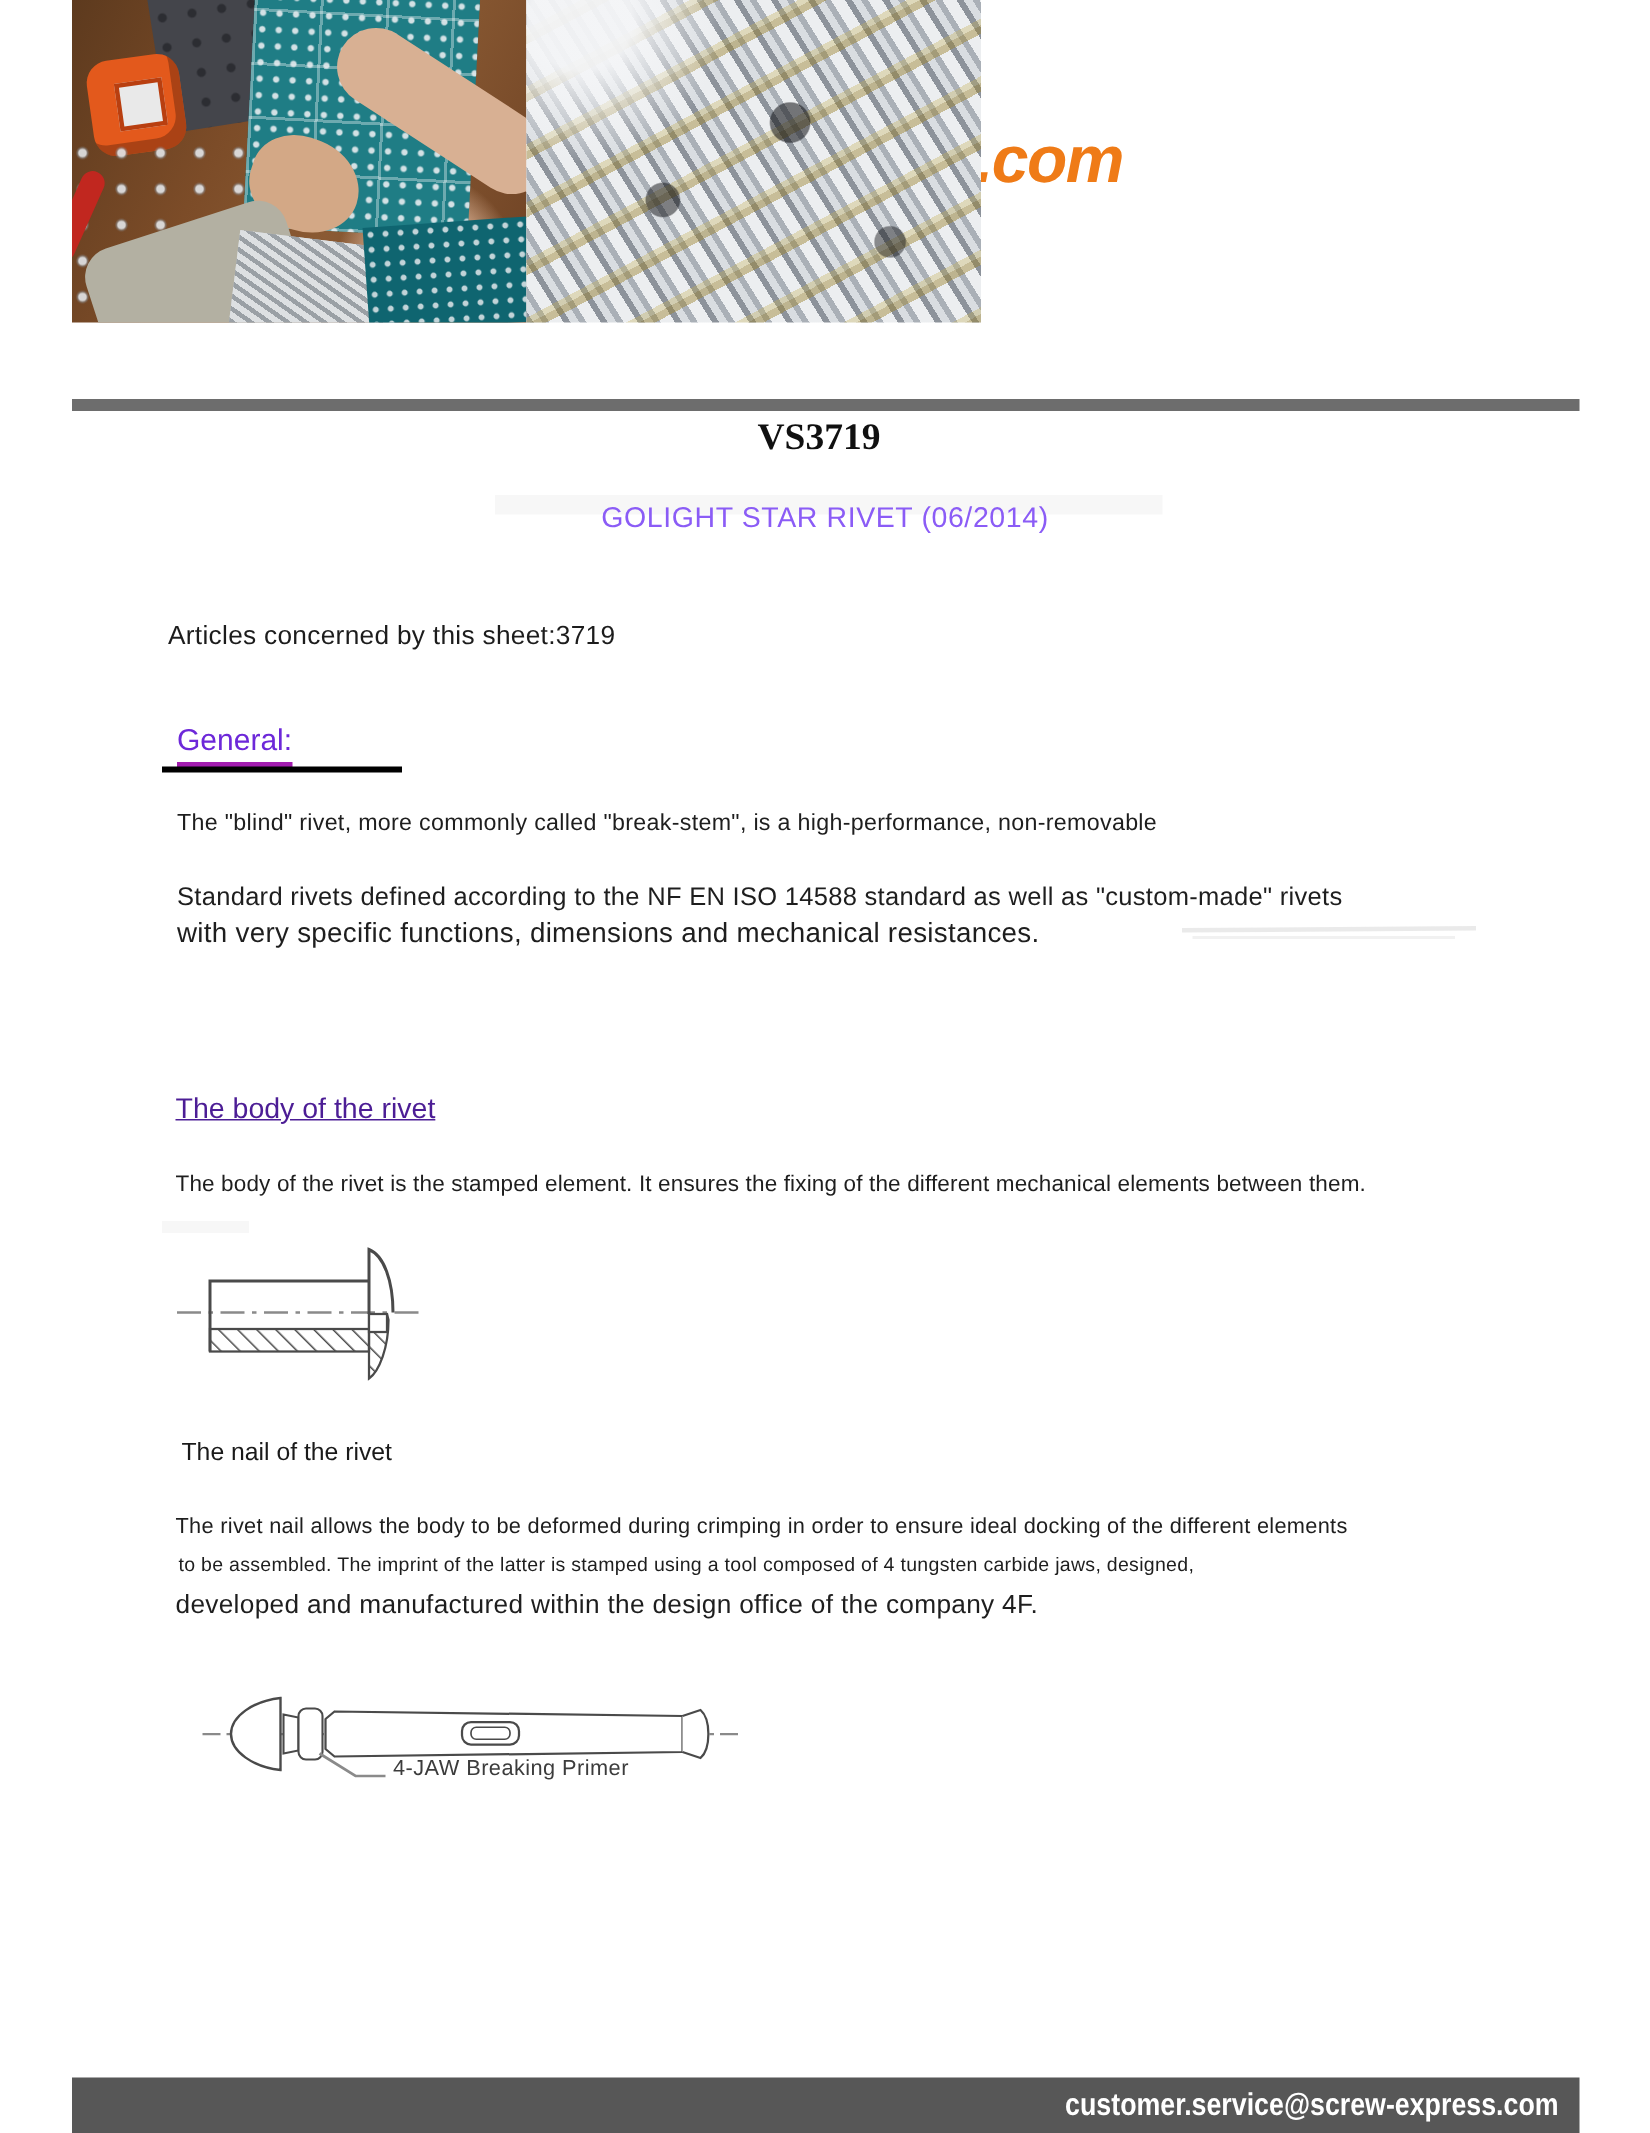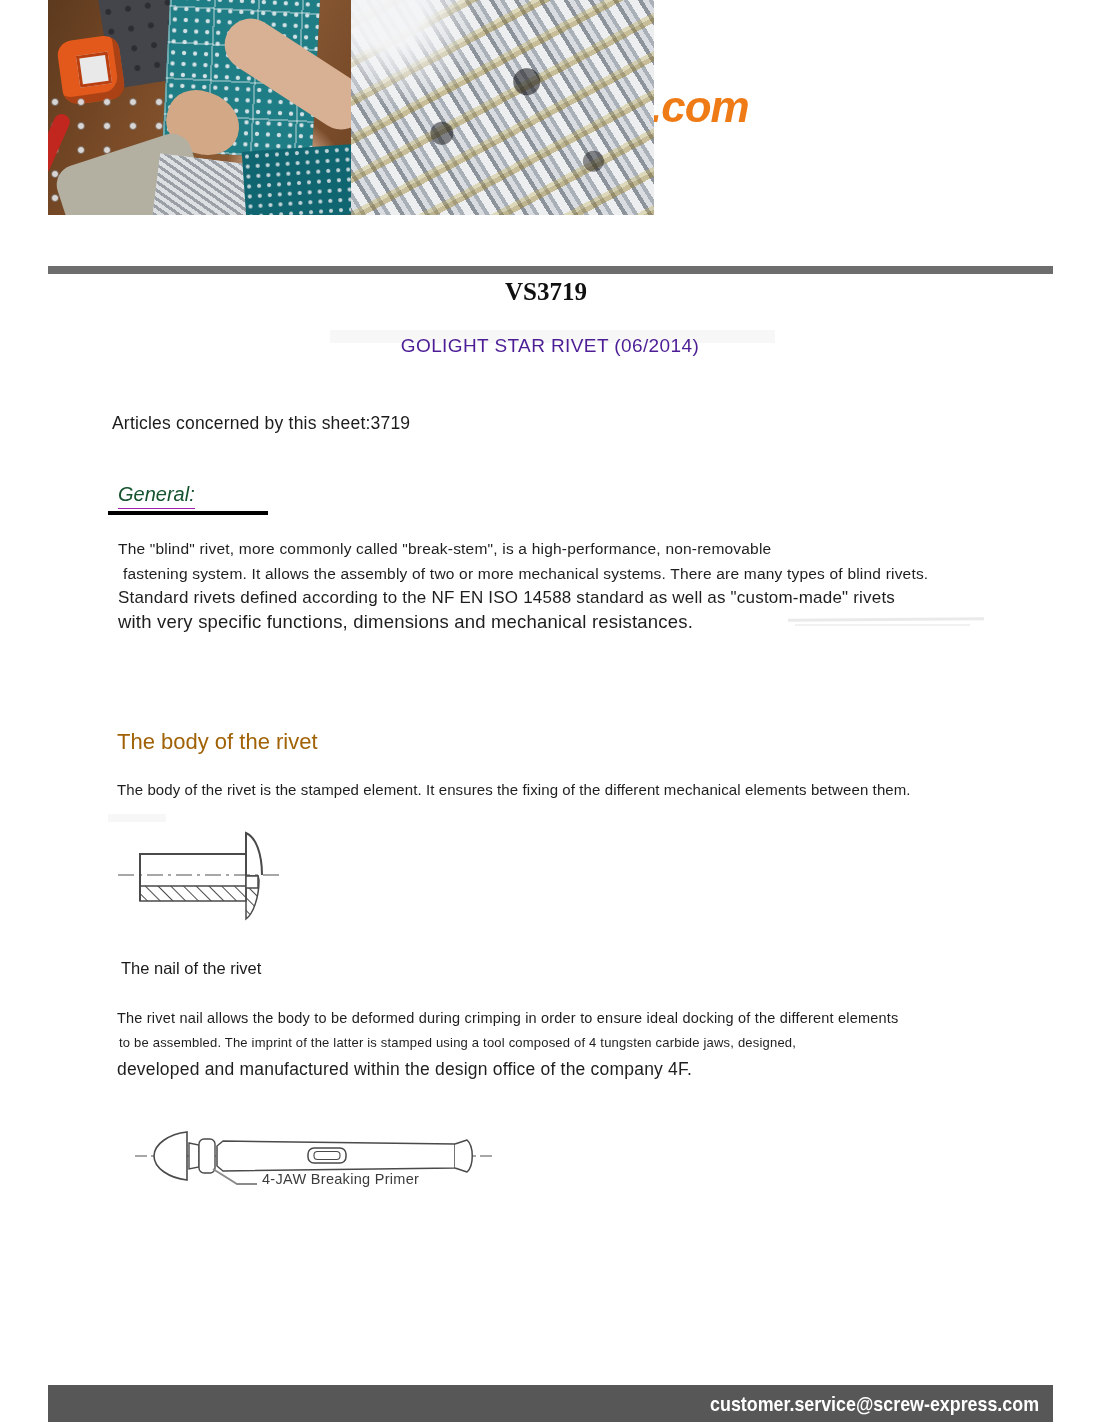--- a/index.html
+++ b/index.html
@@ -66,32 +66,32 @@
   .logo-block{position:absolute;left:303px;top:0;width:399px;height:215px;background:#ffffff;}
   .logo-text{position:absolute;left:50%;top:82px;transform:translateX(-50%);
     font-size:44px;font-weight:bold;white-space:nowrap;letter-spacing:-1px;}
   .logo-gray{color:#4a4c4e;}
   .logo-orange{color:#ef7b17;font-style:italic;}
   .swoosh{position:absolute;left:36px;top:122px;}
   
   .doc-code{position:absolute;left:0;top:278px;width:1092px;text-align:center;
     font-family:"Liberation Serif",serif;font-weight:bold;font-size:25px;color:#101010;}
   .doc-product{position:absolute;left:0;top:335px;width:1100px;text-align:center;
-    font-size:19px;font-weight:500;color:#4c1d95;letter-spacing:.4px;}
+    font-size:19px;font-weight:500;color:#8b5cf6;letter-spacing:.4px;}
   .articles{position:absolute;left:112px;top:413px;font-size:17.5px;color:#1c1c1c;letter-spacing:.2px;}
   
-  .general-heading{position:absolute;left:118px;top:483px;font-size:20px;color:#14532d;
-    border-bottom:1px solid #a21caf;padding-bottom:2px;font-style:italic;}
+  .general-heading{position:absolute;left:118px;top:483px;font-size:20px;color:#6d28d9;
+    border-bottom:4px solid #a21caf;padding-bottom:2px;}
   .general-bar{position:absolute;left:108px;top:511px;width:160px;height:4px;background:#000000;}
   .pline{position:absolute;color:#1e1e1e;white-space:nowrap;letter-spacing:.2px;}
   .g1{left:118px;top:540px;font-size:15.5px;}
   .g2{left:123px;top:565px;font-size:15.5px;}
   .g3{left:118px;top:588px;font-size:17px;}
   .g4{left:118px;top:611px;font-size:18.5px;}
-  .body-heading{position:absolute;left:117px;top:729px;font-size:22px;color:#a16207;}
+  .body-heading{position:absolute;left:117px;top:729px;font-size:19px;color:#4c1d95;text-decoration:underline;}
   .body-text{position:absolute;left:117px;top:781px;font-size:15px;color:#1e1e1e;white-space:nowrap;letter-spacing:.1px;}
   .nail-heading{position:absolute;left:121px;top:959px;font-size:16.5px;color:#1a1a1a;}
   .n1{left:117px;top:1010px;font-size:14.5px;}
   .n2{left:119px;top:1035px;font-size:13px;}
   .n3{left:117px;top:1059px;font-size:17.5px;}
   
   .diagram1{position:absolute;left:110px;top:826px;}
   .diagram2{position:absolute;left:133px;top:1124px;}
   .diagram2-label{position:absolute;left:262px;top:1171px;font-size:14.5px;color:#3c3c3c;letter-spacing:.3px;}
   
@@ -141,21 +141,20 @@
 
   <div class="doc-code">VS3719</div>
   <div class="artifact a1"></div>
   <div class="doc-product">GOLIGHT STAR RIVET (06/2014)</div>
 
   <div class="articles">Articles concerned by this sheet:3719</div>
 
   <div class="general-heading">General:</div>
   <div class="general-bar"></div>
   <div class="pline g1">The "blind" rivet, more commonly called "break-stem", is a high-performance, non-removable</div>
-  <div class="pline g2">fastening system. It allows the assembly of two or more mechanical systems. There are many types of blind rivets.</div>
   <div class="pline g3">Standard rivets defined according to the NF EN ISO 14588 standard as well as "custom-made" rivets</div>
   <div class="pline g4">with very specific functions, dimensions and mechanical resistances.</div>
   <div class="artifact a2"></div>
   <div class="artifact a3"></div>
 
   <div class="body-heading">The body of the rivet</div>
   <div class="body-text">The body of the rivet is the stamped element. It ensures the fixing of the different mechanical elements between them.</div>
   <div class="artifact a4"></div>
 
   <svg class="diagram1" width="180" height="105" viewBox="0 0 180 105">

